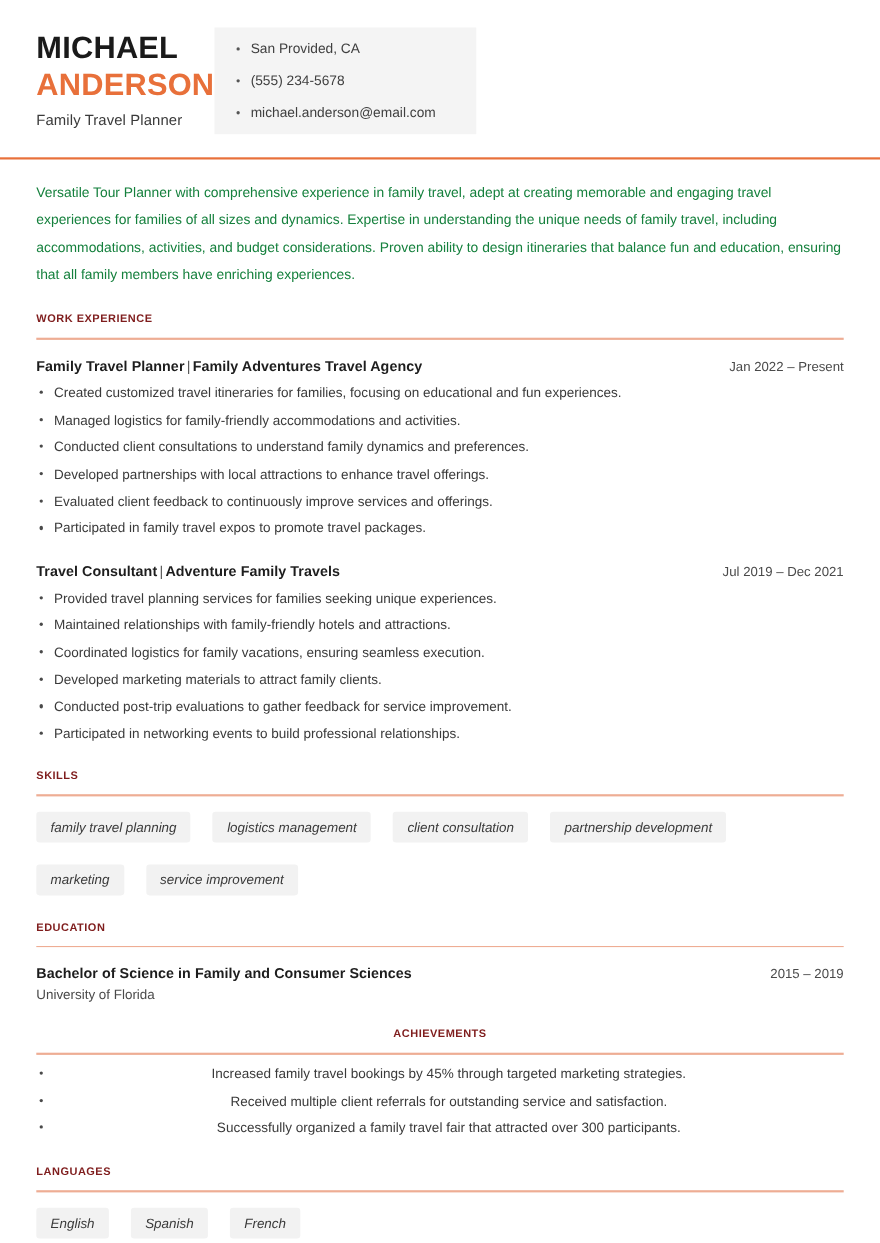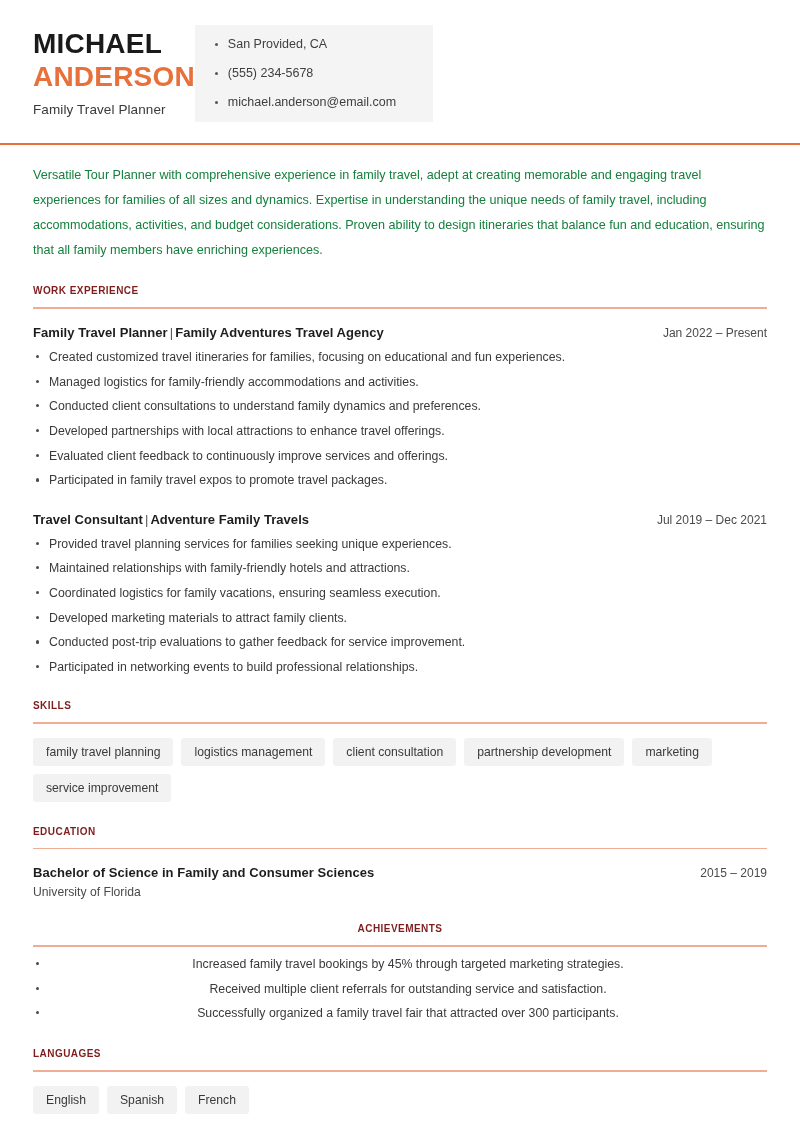--- a/index.html
+++ b/index.html
@@ -165,23 +165,24 @@
     top: 6px;
     width: 3.2px;
     height: 3.2px;
     border-radius: 50%;
     background: #4a4a4a;
   }
 
   .pill-row {
     display: flex;
     flex-wrap: wrap;
-    gap: 8px;
+    gap: 20px;
     margin-top: 14px;
     max-width: 700px;
+    font-style: italic;
   }
   .pill {
     background: #f2f2f2;
     border-radius: 3px;
     padding: 7px 13px;
     font-size: 12.2px;
     color: #3a3a3a;
     white-space: nowrap;
     line-height: 1.15;
   }

